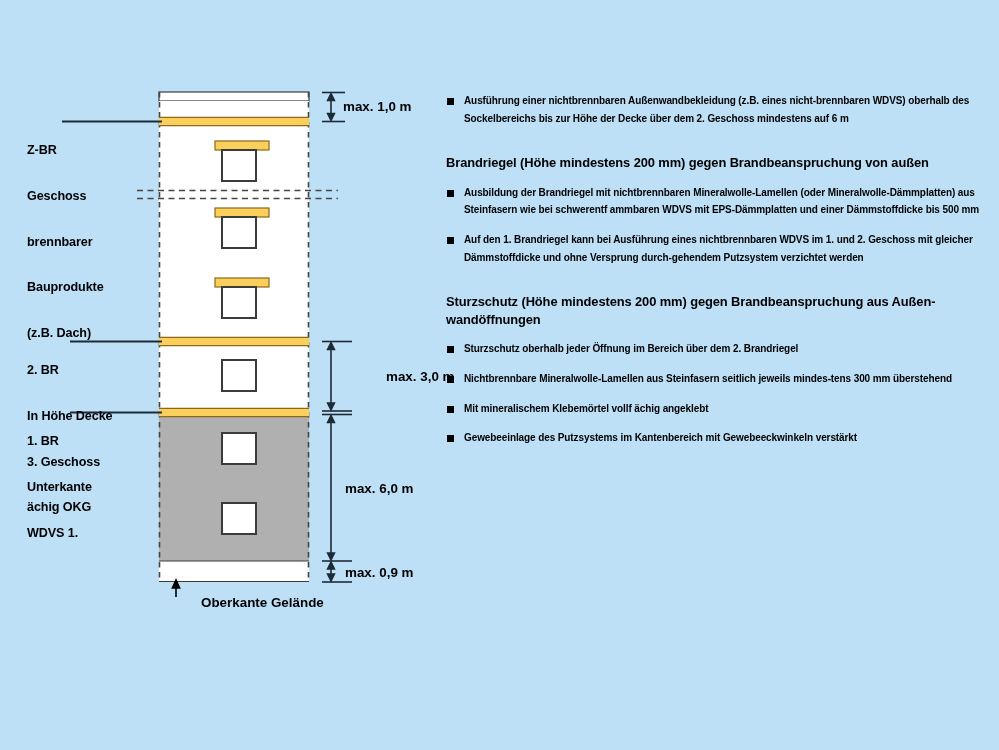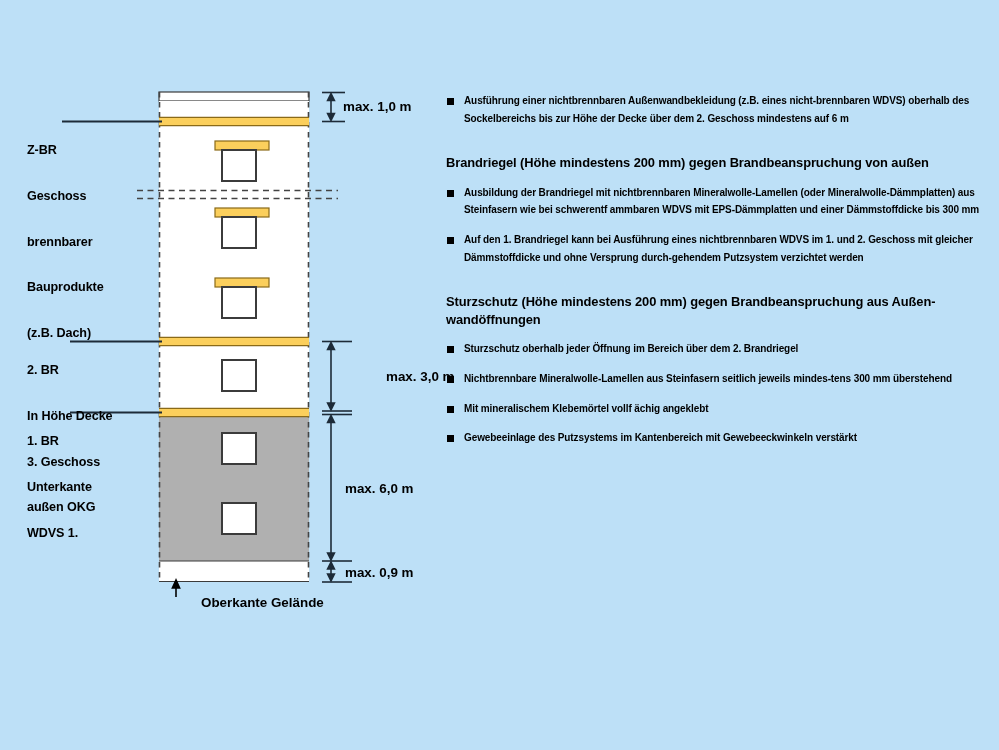--- a/index.html
+++ b/index.html
@@ -218,21 +218,21 @@
       <div>Geschoss</div>
       <div>brennbarer</div>
       <div>Bauprodukte</div>
       <div>(z.B. Dach)</div>
     </div>
 
     <div class="dlabel" style="left:27px; top:333px;">
       <div>2. BR</div>
       <div>In Höhe Decke</div>
       <div>3. Geschoss</div>
-      <div>außen OKG</div>
+      <div>ächig OKG</div>
     </div>
 
     <div class="dlabel" style="left:27px; top:404px;">
       <div>1. BR</div>
       <div>Unterkante</div>
       <div>WDVS 1.</div>
     </div>
 
     <div class="dimtext" style="left:343px; top:99px;">max. 1,0 m</div>
     <div class="dimtext" style="left:345px; top:369px;margin-left:41px;">max. 3,0 m</div>
@@ -250,21 +250,21 @@
         <span>Ausführung einer nichtbrennbaren Außenwandbekleidung (z.B. eines nicht-brennbaren WDVS) oberhalb des Sockelbereichs bis zur Höhe der Decke über dem 2. Geschoss mindestens auf 6 m</span>
       </div>
     </div>
 
     <div class="gap-lg"></div>
 
     <div class="blk">
       <div class="head">Brandriegel (Höhe mindestens 200 mm) gegen Brandbeanspruchung von außen</div>
       <div class="bullet">
         <span class="bdot"></span>
-        <span>Ausbildung der Brandriegel mit nichtbrennbaren Mineralwolle-Lamellen (oder Mineralwolle-Dämmplatten) aus Steinfasern wie bei schwerentf ammbaren WDVS mit EPS-Dämmplatten und einer Dämmstoffdicke bis 300 mm</span>
+        <span>Ausbildung der Brandriegel mit nichtbrennbaren Mineralwolle-Lamellen (oder Mineralwolle-Dämmplatten) aus Steinfasern wie bei schwerentf ammbaren WDVS mit EPS-Dämmplatten und einer Dämmstoffdicke bis 500 mm</span>
       </div>
       <div class="bullet">
         <span class="bdot"></span>
         <span>Auf den 1. Brandriegel kann bei Ausführung eines nichtbrennbaren WDVS im 1. und 2. Geschoss mit gleicher Dämmstoffdicke und ohne Versprung durch-gehendem Putzsystem verzichtet werden</span>
       </div>
     </div>
 
     <div class="gap-lg"></div>
 
     <div class="blk">

